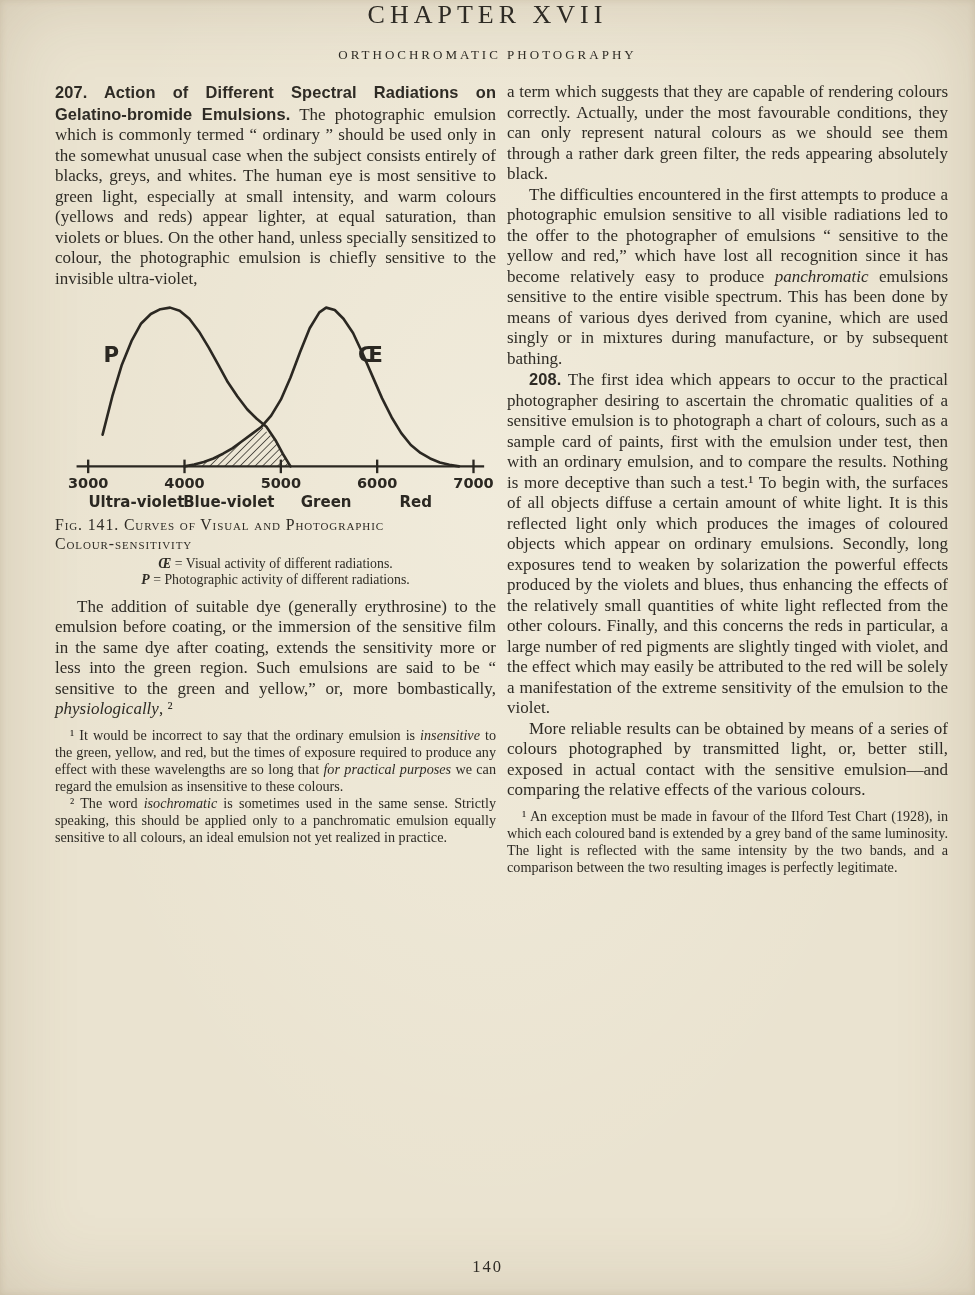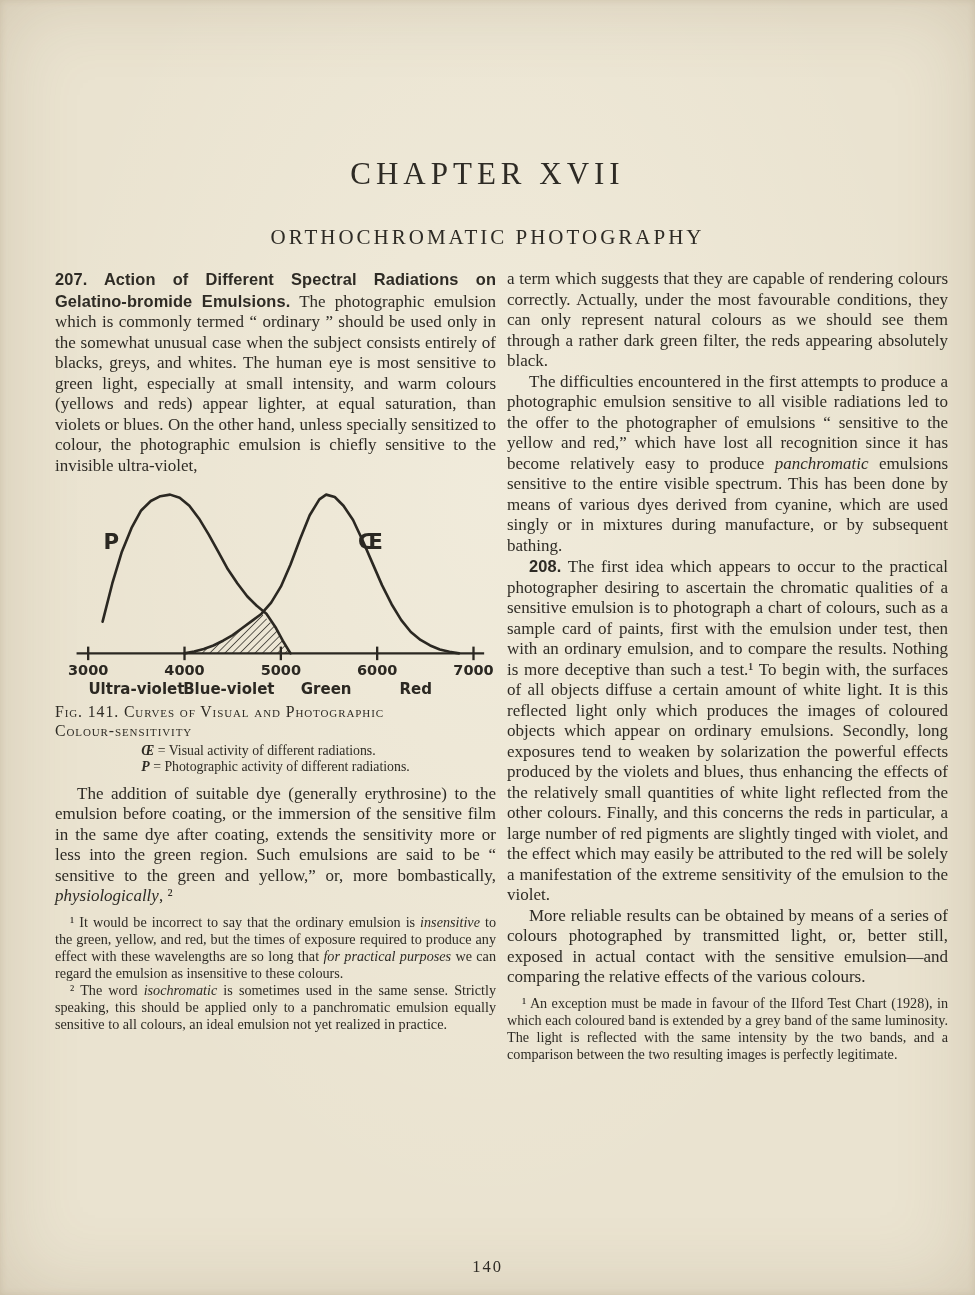--- a/index.html
+++ b/index.html
@@ -6,39 +6,39 @@
   html,body{margin:0;padding:0;background:#b9ae94;}
   .page{
     position:relative;width:975px;height:1295px;margin:0 auto;overflow:hidden;
     background:
       radial-gradient(ellipse at 50% 38%, rgba(255,253,244,.30), rgba(0,0,0,0) 65%),
       #eae3d0;
     box-shadow: inset 0 0 80px rgba(120,96,58,.20), inset 0 0 7px rgba(120,96,58,.16);
     color:#2e2b25;
     font-family:"Liberation Serif","DejaVu Serif",serif;
   }
-  .chapter-title{margin:16px;padding-top:140px;text-align:center;font-size:31px;font-weight:400;letter-spacing:5px;}
-  .chapter-subtitle{margin:0;padding-top:17px;text-align:center;font-size:21px;font-weight:400;letter-spacing:3px;}
+  .chapter-title{margin:0;text-align:center;font-size:26px;font-weight:400;letter-spacing:5px;}
+  .chapter-subtitle{margin:0;padding-top:17px;text-align:center;font-size:13px;font-weight:400;letter-spacing:3px;}
   .columns{display:flex;justify-content:space-between;padding:19px 27px 0 55px;}
   .col{width:441px;font-size:17px;line-height:20.5px;text-align:justify;hyphens:auto;}
   .body-p{margin:0;}
   .indent{text-indent:22px;}
   .lead{font-family:"Liberation Sans","DejaVu Sans",sans-serif;font-weight:700;font-size:16.4px;letter-spacing:.1px;margin-top:7px;}
   i{font-style:italic;}
   
   .fig{margin:7px 0 2px 0;}
   .fig svg{display:block;width:426px;margin:0 auto;overflow:visible;}
   .curve{fill:none;stroke:#2b2822;stroke-width:2.7;stroke-linecap:round;stroke-linejoin:round;}
   .axis{stroke:#2b2822;stroke-width:2.4;}
   .tick-label{font-family:"DejaVu Sans",sans-serif;font-size:15px;font-weight:700;text-anchor:middle;fill:#2b2822;}
   .region-label{font-family:"DejaVu Sans",sans-serif;font-size:15.5px;font-weight:700;text-anchor:middle;fill:#2b2822;}
   .curve-label{font-family:"DejaVu Sans",sans-serif;font-size:22px;font-weight:700;text-anchor:middle;fill:#2b2822;}
   figcaption{margin:0;}
   .caption-line{text-align:left;font-variant:small-caps;letter-spacing:.9px;font-size:15.8px;line-height:19px;}
-  .legend{width:max-content;margin:3px auto 8px auto;font-size:13.8px;line-height:16.5px;text-align:left;}
+  .legend{width:max-content;margin:3px auto 8px auto;font-size:13.8px;line-height:16.5px;text-align:center;}
   .legend-sym{font-style:italic;font-weight:700;}
   
   .footnotes{margin-top:7px;font-size:14.2px;line-height:17px;}
   .fn{margin:0;text-indent:15px;text-align:justify;}
   .folio{position:absolute;left:0;right:0;bottom:18px;text-align:center;font-size:16.5px;letter-spacing:2px;}
 </style>
 </head>
 <body>
 
 <div class="page">

